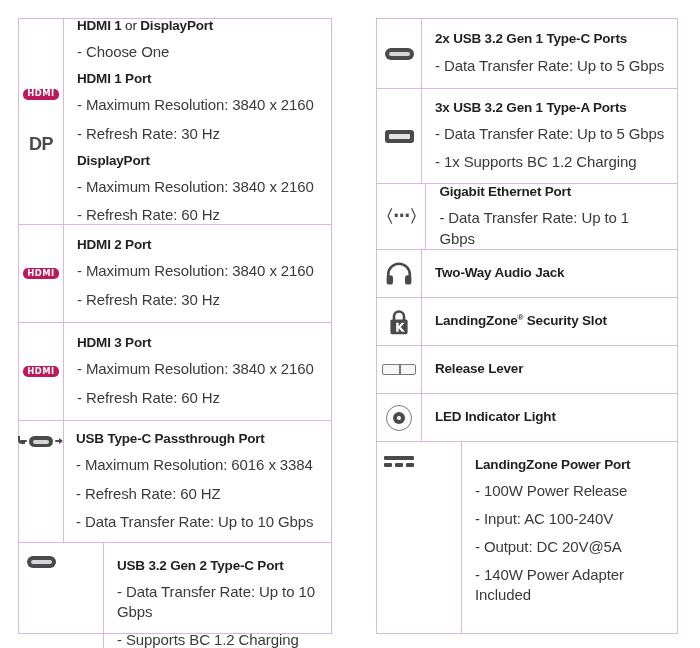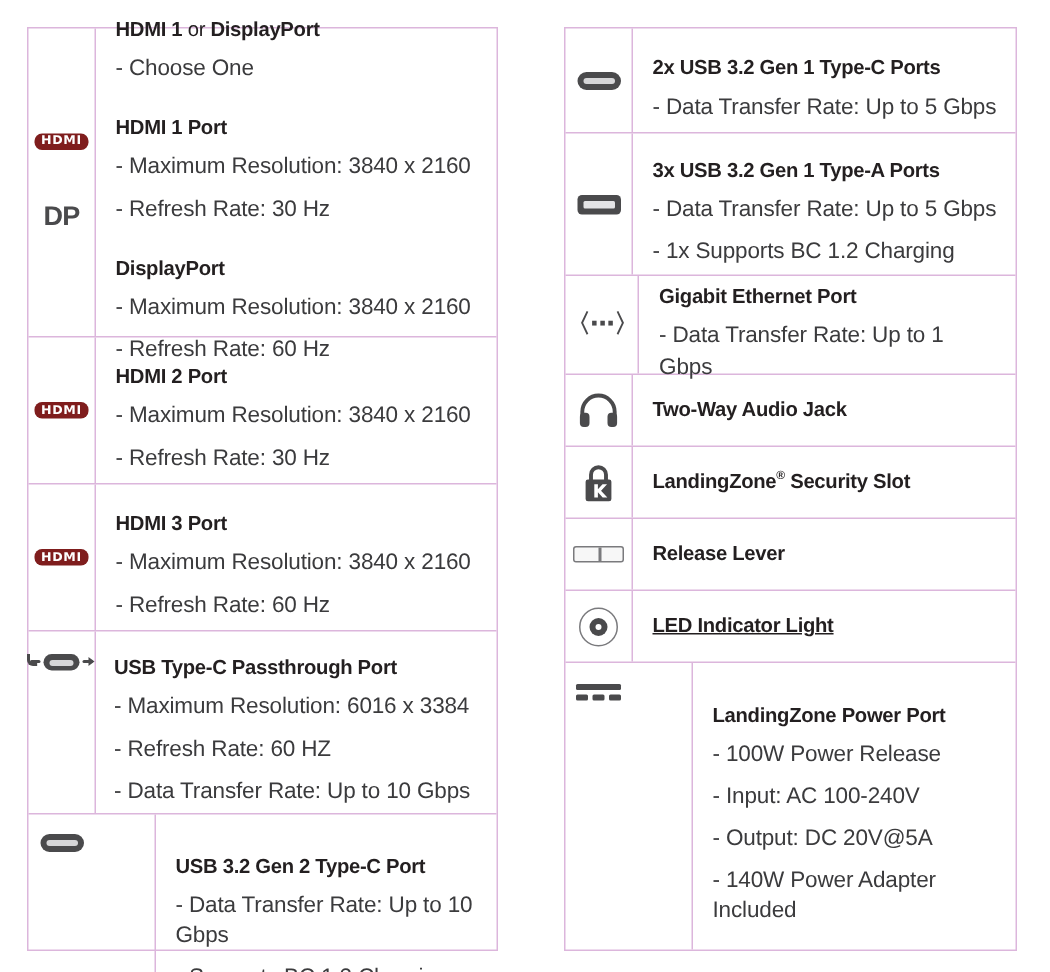--- a/index.html
+++ b/index.html
@@ -72,40 +72,40 @@
     flex-direction: column;
     justify-content: center;
   }
   .spec-row.grow .text-cell { justify-content: flex-start; }
 
   .row-title {
     font-size: 13.5px;
     font-weight: bold;
     letter-spacing: -0.2px;
     line-height: 1.34;
-    margin: 16px 0 3px 0;
+    margin: 4px 0 3px 0;
     color: #231f20;
   }
   .row-title .light { font-weight: normal; }
   .row-title sup { font-size: 8px; vertical-align: super; font-weight: bold; }
 
   .row-line {
     font-size: 15px;
     line-height: 1.34;
     margin: 4px 0 4px 0;
     color: #3b3b3d;
     letter-spacing: -0.1px;
   }
 
   .single-title { margin: 0; }
 
   
   .hdmi-logo {
     width: 36px; height: 11px;
-    background: #7f1d1d;
+    background: #be185d;
     border-radius: 5px / 5px;
     position: relative;
     display: flex;
     align-items: center;
     justify-content: center;
     overflow: hidden;
   }
   .hdmi-logo span {
     font-family: "DejaVu Sans", sans-serif;
     font-size: 8px;
@@ -420,21 +420,21 @@
 
     <div class="spec-row" style="height:48px;">
       <div class="icon-cell">
         <div class="release-lever"></div>
       </div>
       <div class="text-cell">
         <div class="row-title single-title">Release Lever</div>
       </div>
     </div>
 
-    <div class="spec-row" style="height:48px;text-decoration:underline;">
+    <div class="spec-row" style="height:48px;">
       <div class="icon-cell">
         <div class="led-icon">
           <span class="dot"></span>
         </div>
       </div>
       <div class="text-cell">
         <div class="row-title single-title">LED Indicator Light</div>
       </div>
     </div>
 

